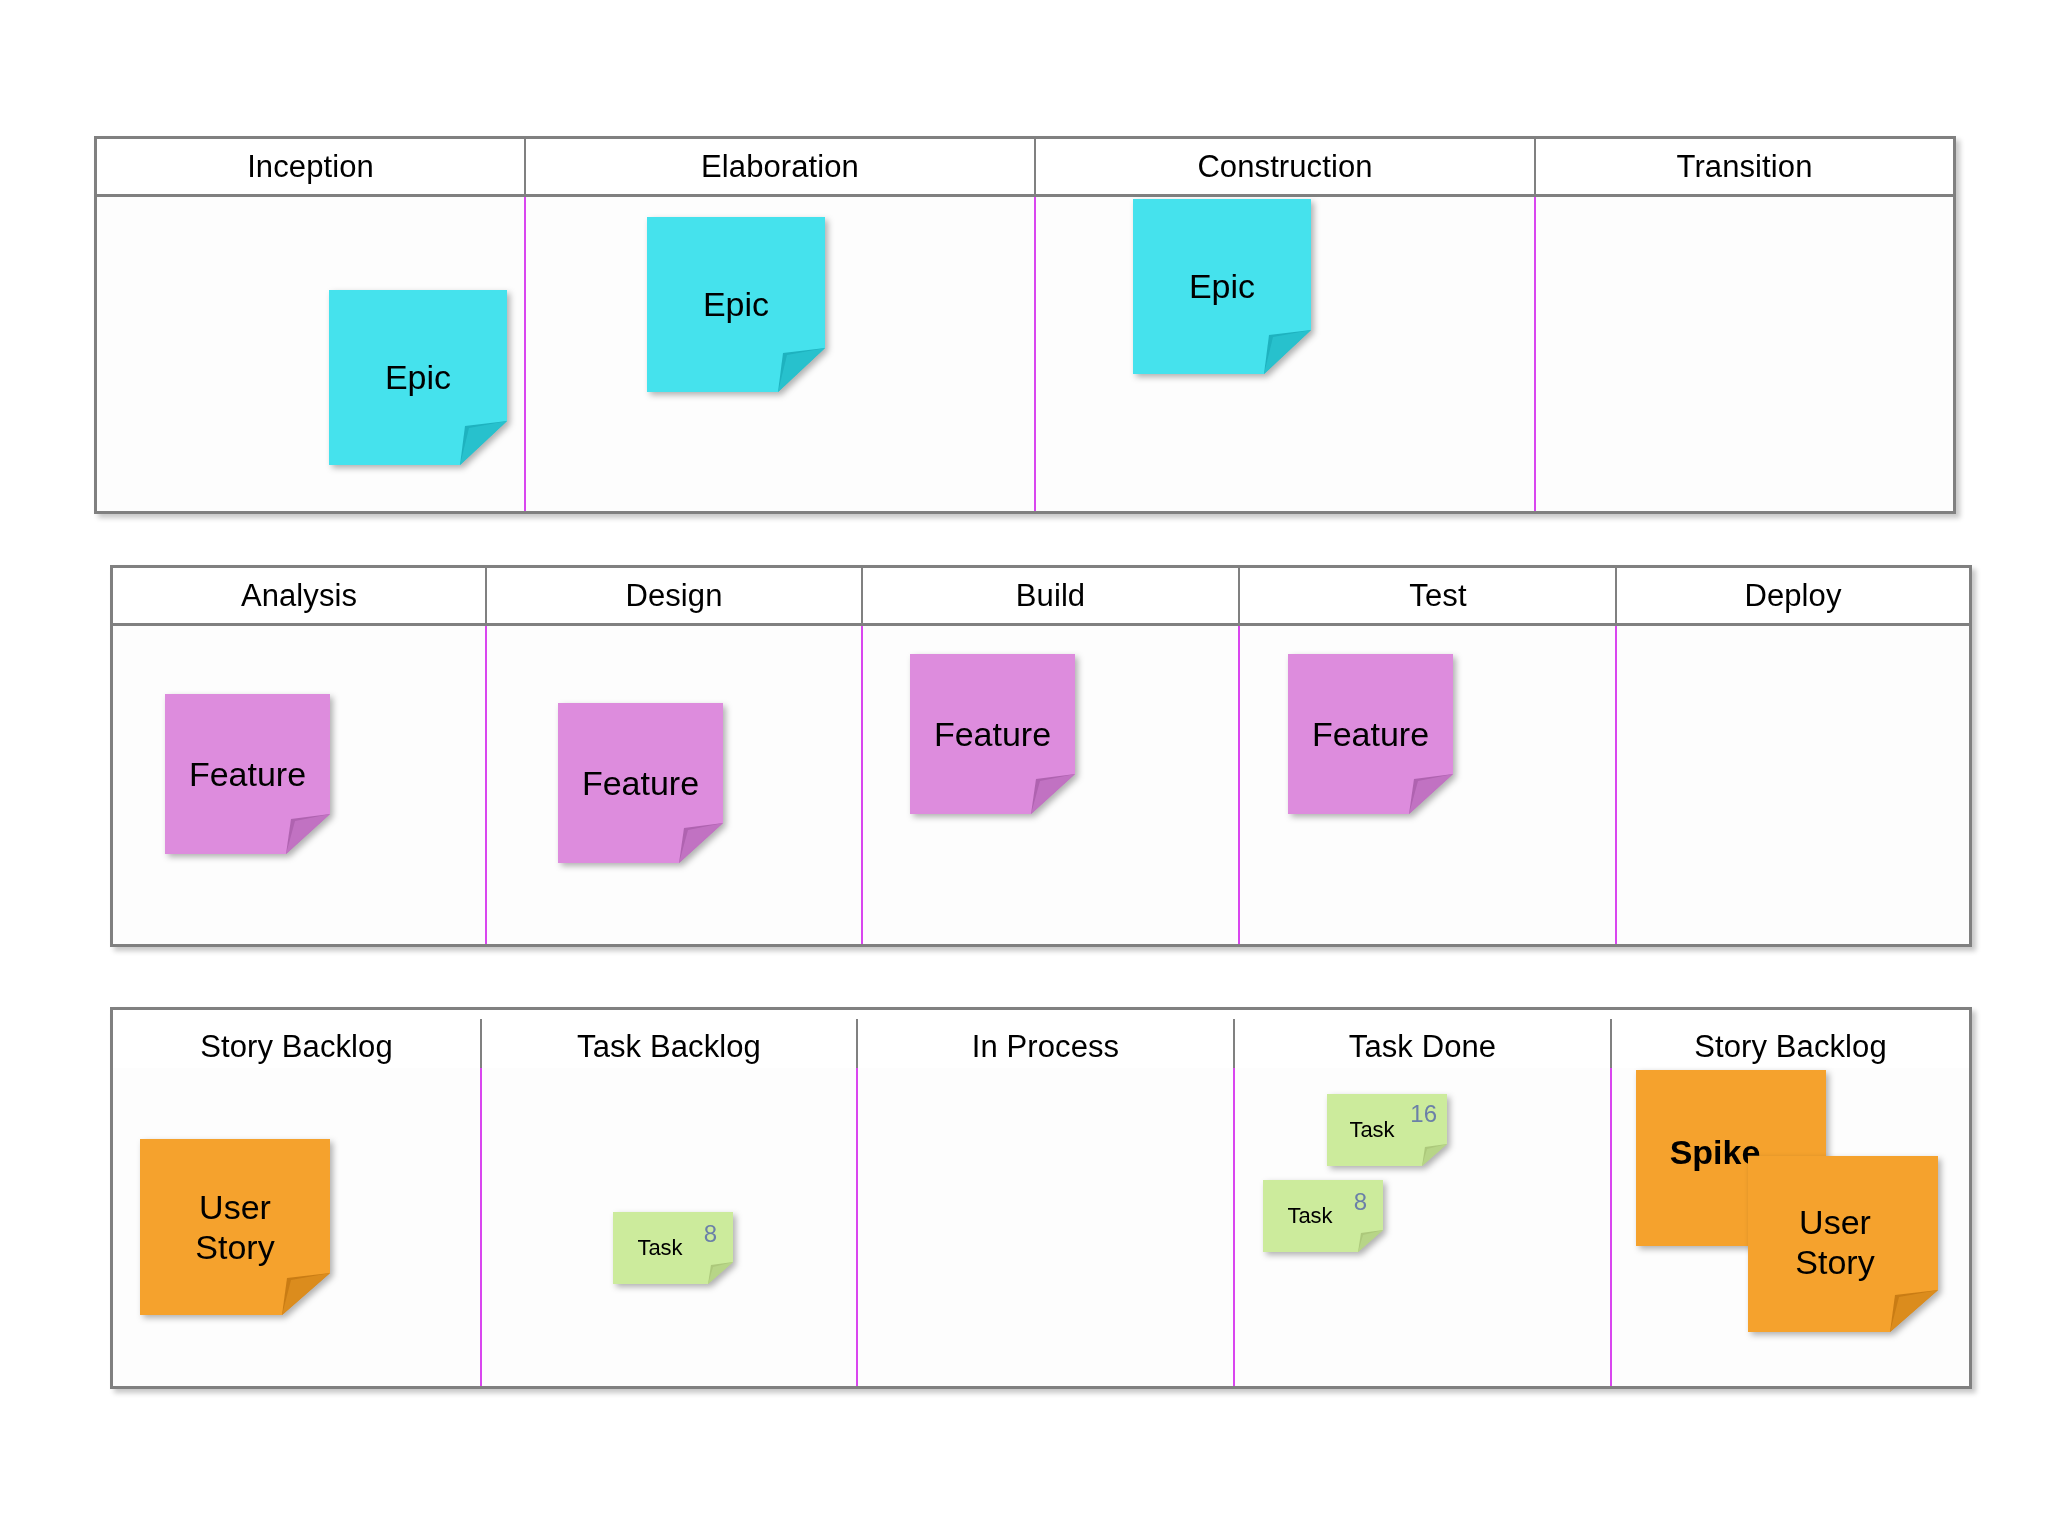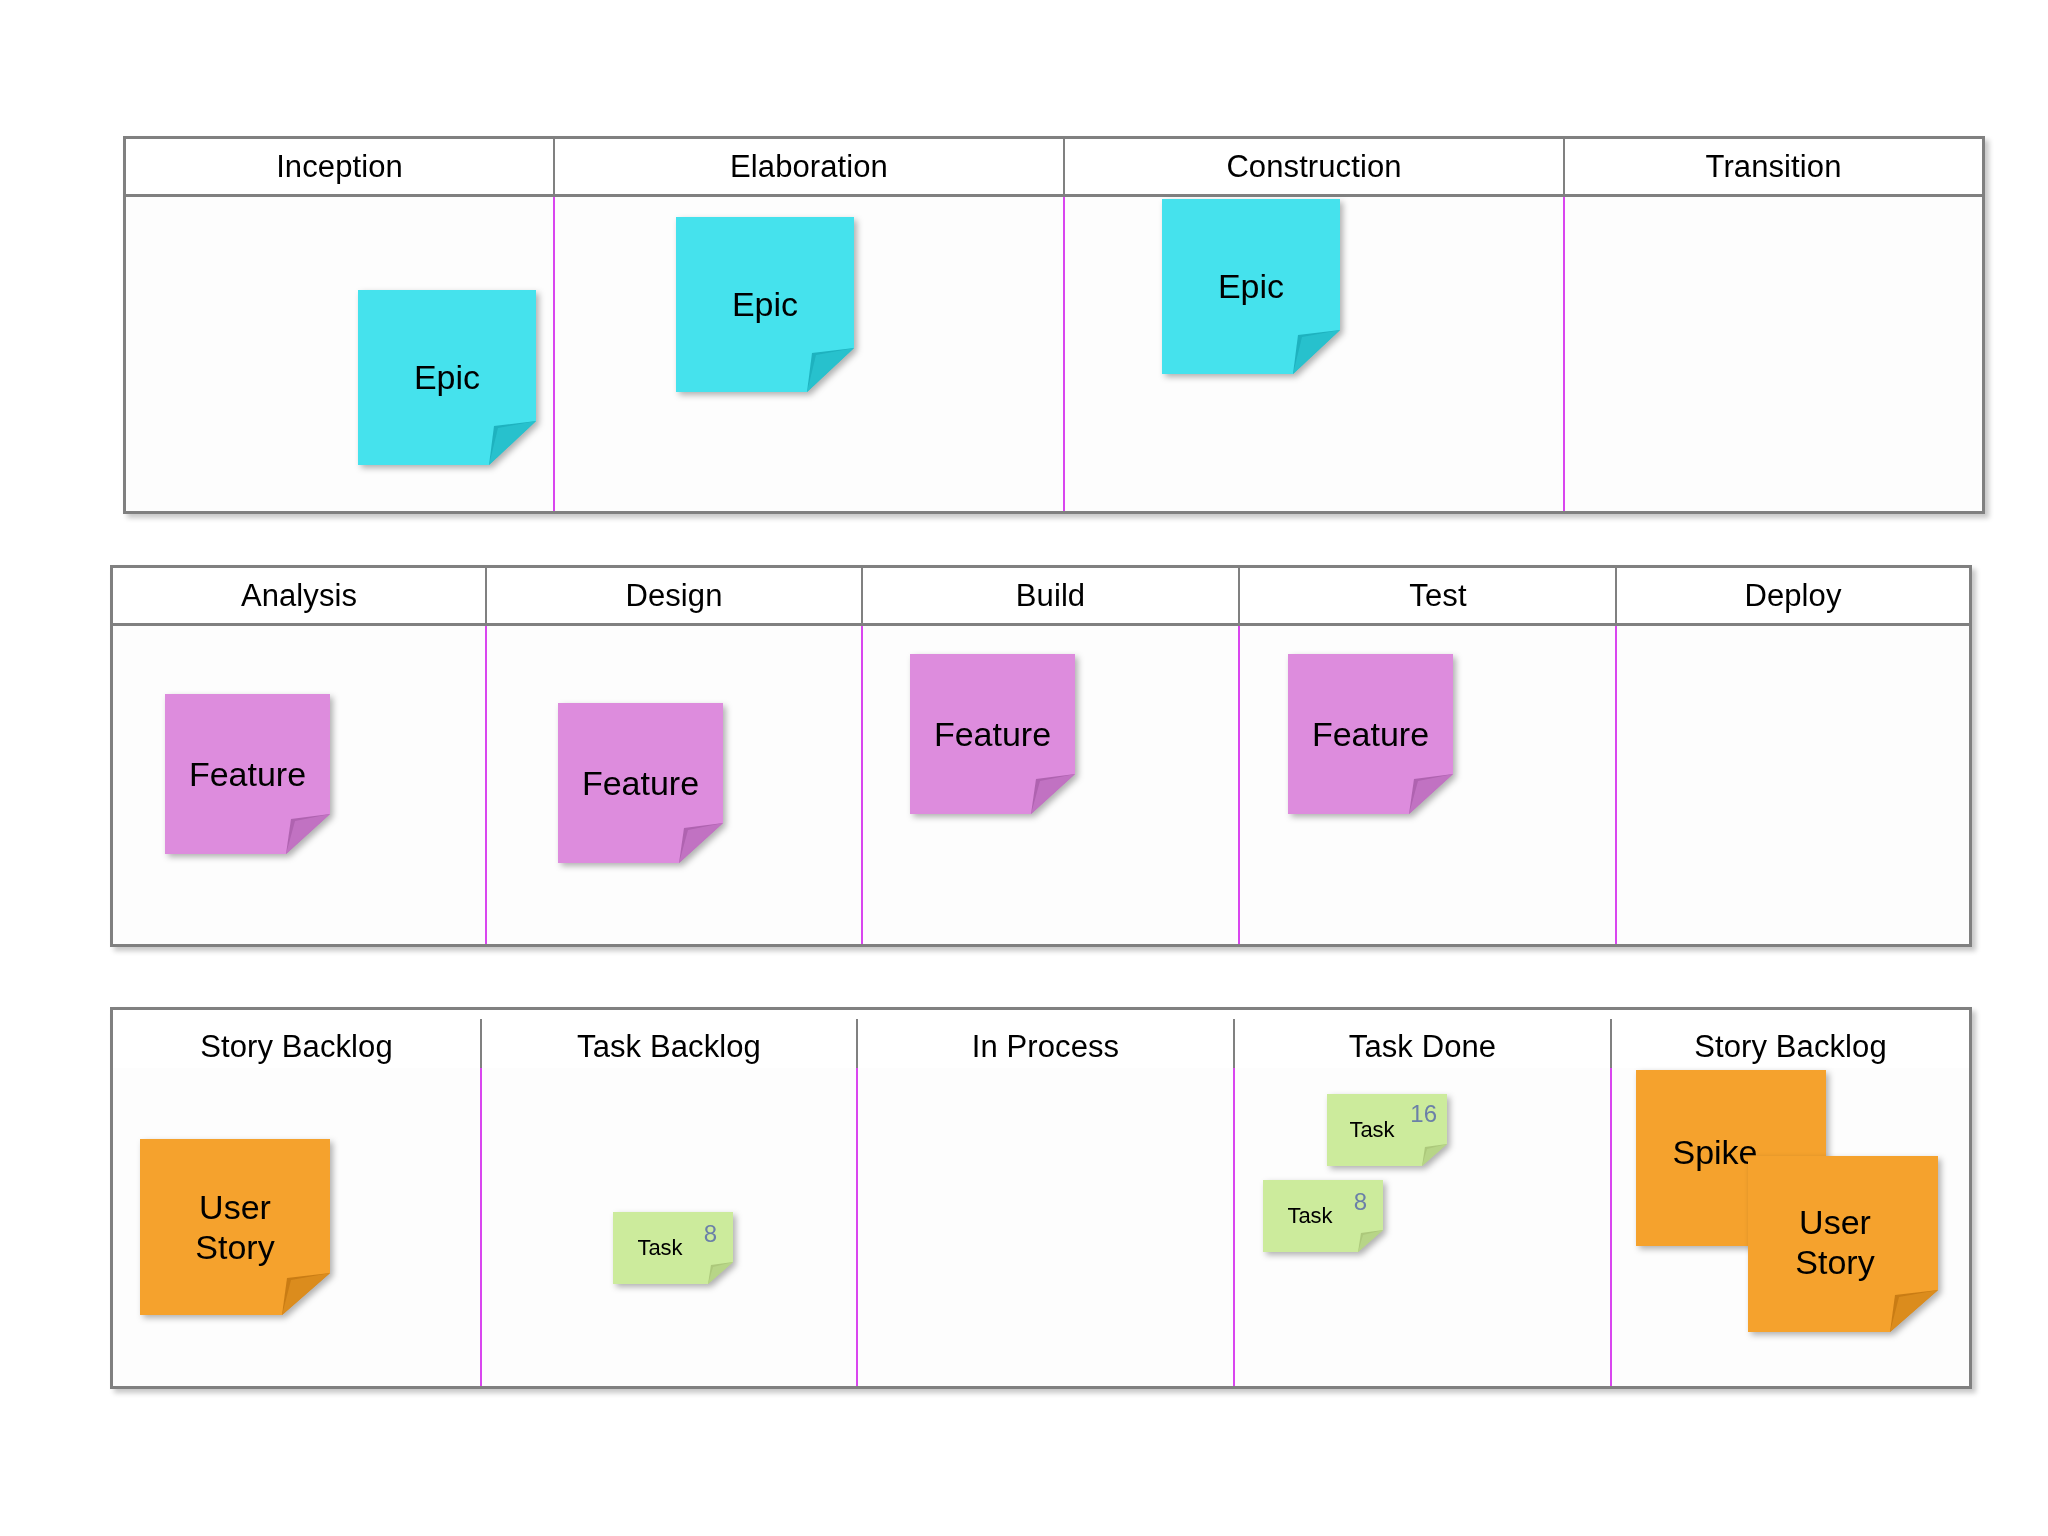--- a/index.html
+++ b/index.html
@@ -114,21 +114,21 @@
   .c-epic    { --note-bg: #45E2ED; --note-dark: #17A9B6; --note-mid: #2BC6D2; }
   .c-feature { --note-bg: #DD8CDD; --note-dark: #A75CA8; --note-mid: #C777C8; }
   .c-story   { --note-bg: #F5A22D; --note-dark: #C47812; --note-mid: #E0901F; }
   .c-task    { --note-bg: #CCEB9C; --note-dark: #A6C275; --note-mid: #BBDA8B; }
 </style>
 </head>
 <body>
 
 <div class="board">
 
-  <div class="lane" style="left:123px; top:136px; width:1862px; height:378px;">
+  <div class="lane" style="left:94px; top:136px; width:1862px; height:378px;">
     <div class="lane-header" style="height:58px;">
       <div class="hcell" style="width:429px;">Inception</div>
       <div class="hcell" style="width:510px;">Elaboration</div>
       <div class="hcell" style="width:500px;">Construction</div>
       <div class="hcell" style="width:417px;">Transition</div>
     </div>
     <div class="lane-body" style="top:58px; height:314px;">
 
       <div class="bcell" style="width:429px;">
         <div class="note big c-epic" style="left:232px; top:93px; width:178px; height:175px;">
@@ -301,21 +301,21 @@
               <path d="M120,50 L95,72 L98,53 Z" fill="var(--note-dark)" opacity="0.85"></path>
               <path d="M120,50 L100,55 L95,72 Z" fill="var(--note-mid)" opacity="0.75"></path>
             </svg>
           </div>
           <div class="note-label" style="margin-right:26px;">Task</div>
           <div class="note-points" style="right:16px; top:10px;">8</div>
         </div>
       </div>
 
       <div class="bcell" style="width:357px;">
-        <div class="note big c-story" style="left:24px; top:2px; width:190px; height:176px;">
+        <div class="note big c-story" style="left:24px; top:2px; width:190px; height:176px;font-weight:bold;">
           <div class="note-body">
             <svg width="100%" height="100%" viewBox="0 0 190 176" preserveAspectRatio="none">
               <path d="M0,0 H190 V134 L142,176 H0 Z" fill="var(--note-bg)"></path>
               <path d="M190,134 L142,176 L147,139 Z" fill="var(--note-dark)" opacity="0.9"></path>
               <path d="M190,134 L151,141 L142,176 Z" fill="var(--note-mid)" opacity="0.8"></path>
             </svg>
           </div>
           <div class="note-label" style="transform:translate(-16px,-6px);">Spike</div>
         </div>
 

